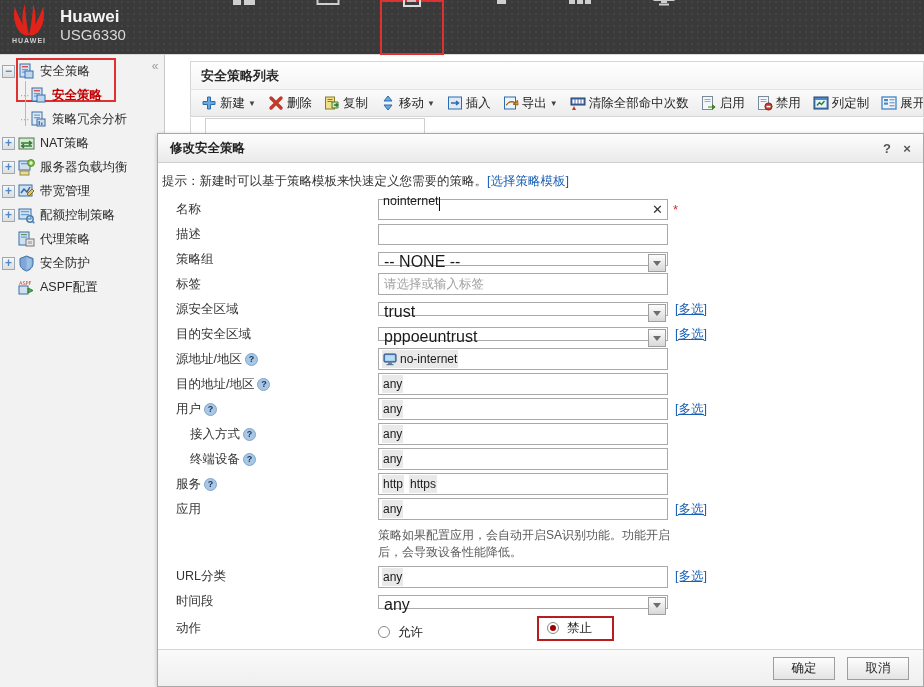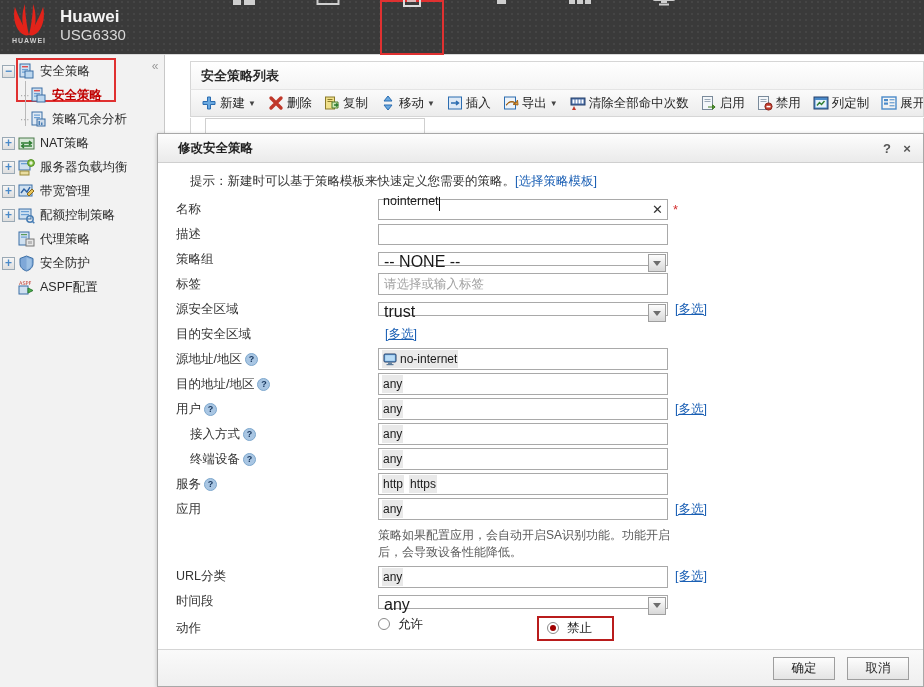--- a/index.html
+++ b/index.html
@@ -114,33 +114,33 @@
 
   
   #dialog {
     position: absolute; left: 157px; top: 133px; width: 767px; height: 554px;
     background: #ffffff; border: 1px solid #a8a8a8;
     box-shadow: 0 1px 4px rgba(0,0,0,0.22);
     display: flex; flex-direction: column;
   }
   #dlg-title {
     height: 29px; flex: 0 0 29px; display: flex; align-items: center;
-    padding: 0 6px 0 20px;
+    padding: 0 6px 0 12px;
     background: linear-gradient(#fdfdfd, #eaeaea);
     border-bottom: 1px solid #cfcfcf;
   }
   #dlg-title .tt { font-size: 12.5px; font-weight: bold; color: #1f1f1f; flex: 1; }
   #dlg-title .tbi {
     width: 20px; text-align: center; color: #555; cursor: pointer;
     font-size: 13px; font-weight: bold;
   }
   #dlg-body { flex: 1; position: relative; overflow: hidden; padding: 10px 0 0 0; }
 
   .hint {
-    padding-left: 32px; font-size: 12.5px; color: #333; margin-bottom: 8px;
+    padding-left: 4px; font-size: 12.5px; color: #333; margin-bottom: 8px;
   }
   .hint a { color: #1a5fb4; text-decoration: none; }
 
   .frow { display: flex; align-items: center; margin-bottom: 3px; min-height: 22px; }
   .flabel {
     width: 220px; flex: 0 0 220px; padding-left: 18px;
     font-size: 12.5px; color: #333; display: flex; align-items: center;
   }
   .flabel.indent { padding-left: 32px; }
   .qmark {
@@ -190,21 +190,21 @@
   }
   .tag .tag-ico { width: 14px; height: 14px; margin-right: 3px; }
 
   .multi { color: #1a5fb4; font-size: 12.5px; margin-left: 7px; cursor: pointer; }
 
   .note {
     margin-left: 220px; width: 300px; font-size: 12px; color: #5a5a5a;
     line-height: 1.45; padding-top: 4px; padding-bottom: 4px;
   }
 
-  .radio-wrap { display: flex; align-items: flex-start; position: relative; }
+  .radio-wrap { display: flex; align-items: flex-end; position: relative; }
   .radio-opt { display: flex; align-items: center; cursor: pointer; }
   .radio-opt .rdo {
     width: 12px; height: 12px; border-radius: 50%;
     border: 1px solid #8a8a8a; background: #fff;
     display: flex; align-items: center; justify-content: center; margin-right: 8px;
   }
   .radio-opt .rdo.on::after {
     content: ""; width: 6px; height: 6px; border-radius: 50%; background: #a00000;
   }
   .radio-opt .rlbl { font-size: 12.5px; color: #222; }
@@ -666,20 +666,26 @@
                 <span></span>
               </span>
           </div>
           <a class="multi" href="#">[多选]</a>
         </div>
       </div>
 
       <div class="frow">
         <div class="flabel">目的安全区域</div>
         <div class="fctrl">
+          <div class="sel">
+            <span>pppoeuntrust</span>
+            <span class="arrow">
+                <span></span>
+              </span>
+          </div>
           <a class="multi" href="#">[多选]</a>
         </div>
       </div>
 
       <div class="frow">
         <div class="flabel">
           <span>源地址/地区</span>
           <span class="qmark">?</span>
         </div>
         <div class="fctrl">

